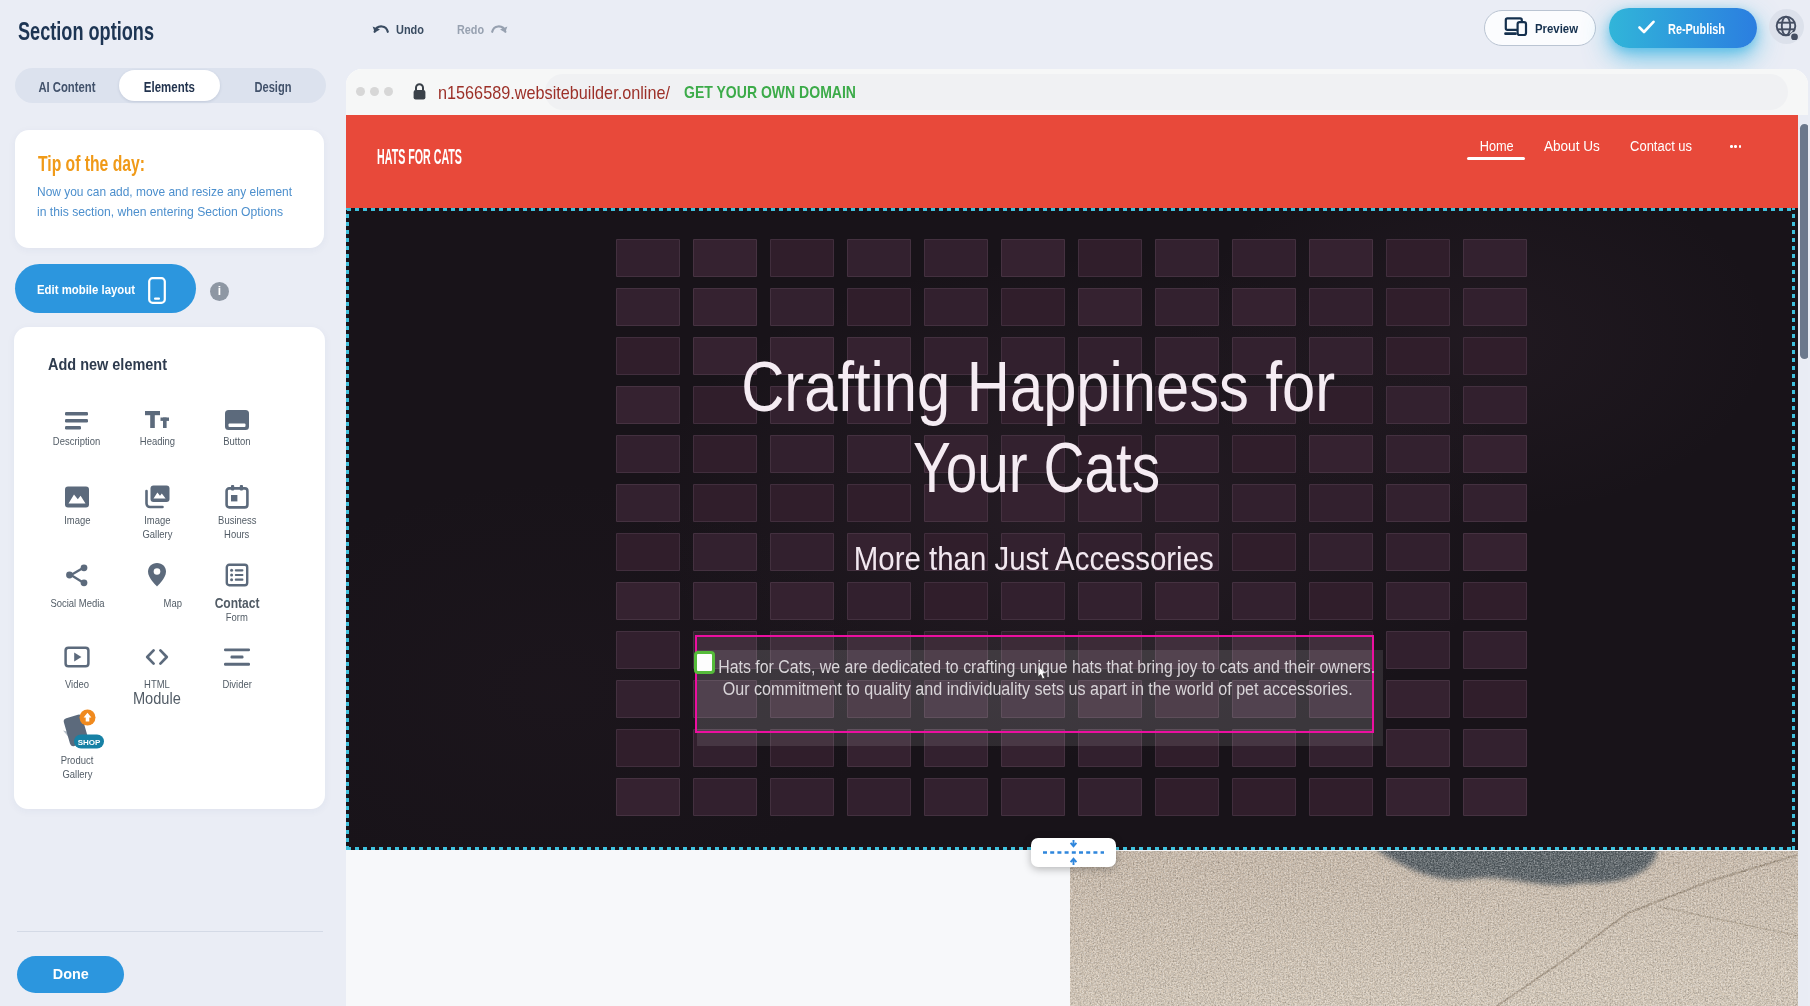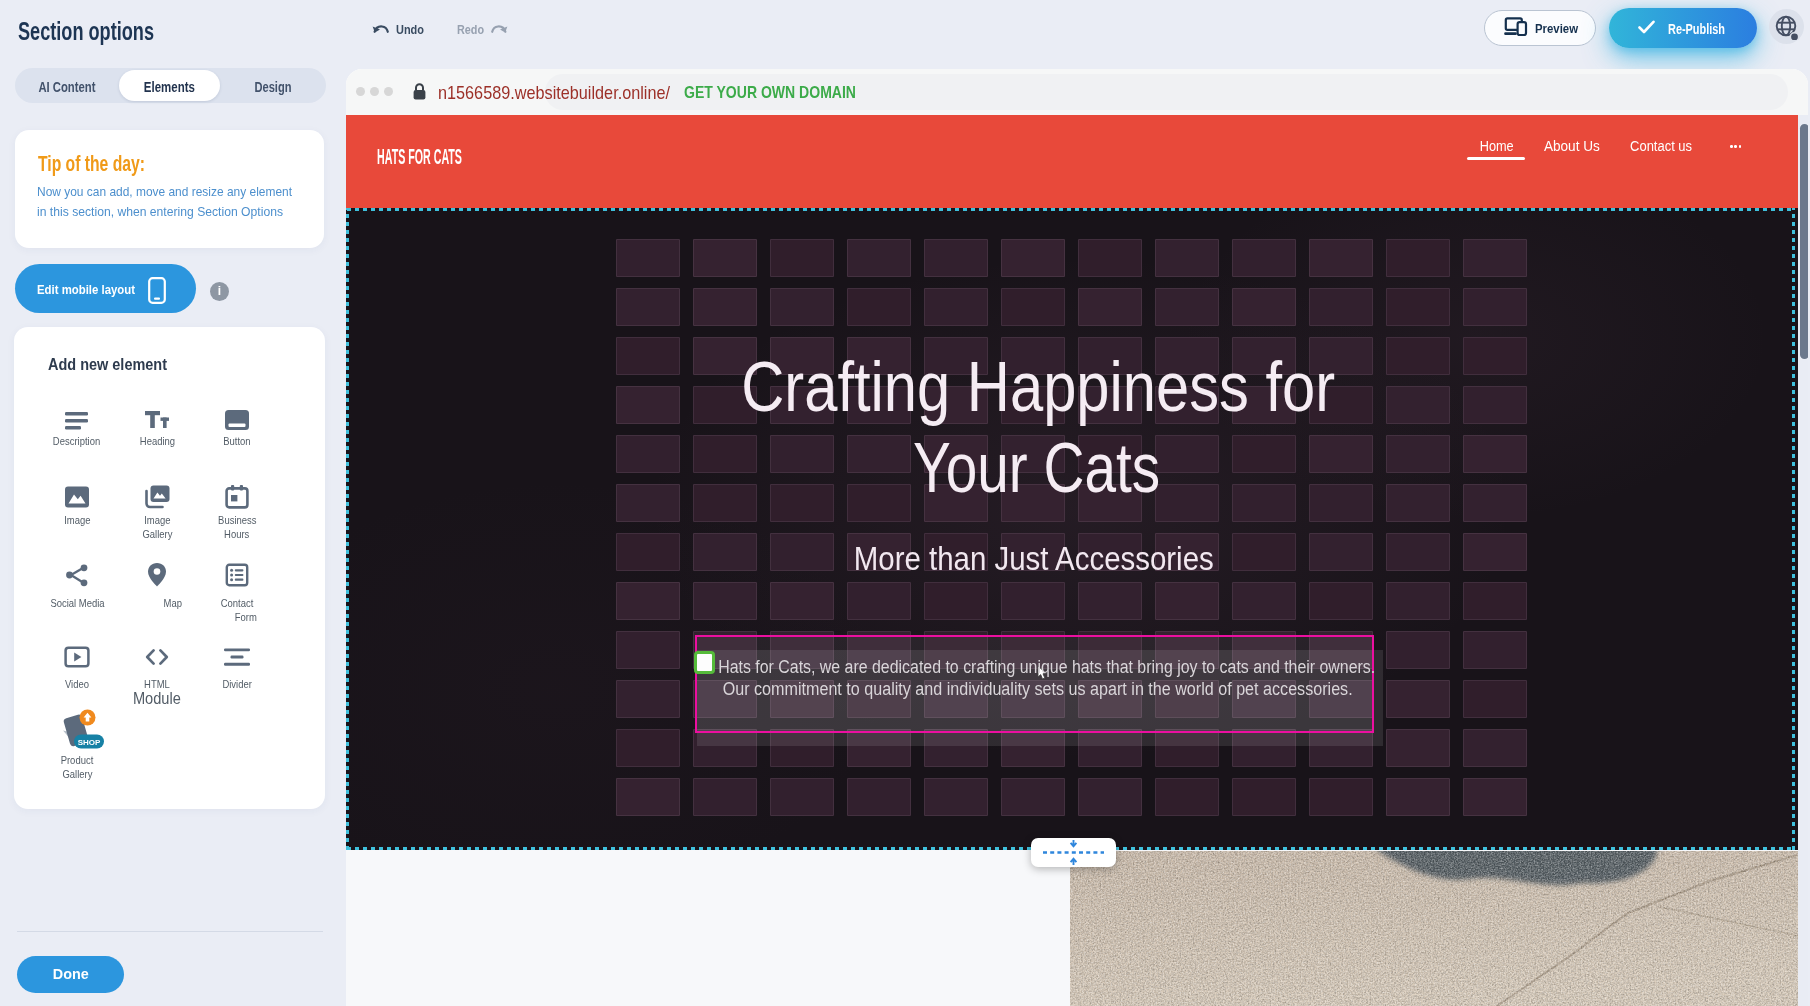--- a/index.html
+++ b/index.html
@@ -310,22 +310,22 @@
 <div class="t tc" style="left:-23px;top:435.7px;width:200px;font-size:11px;color:#525c66;line-height:11px;"><span id="sx-lb77-445" class="sx" style="transform:scaleX(0.8600);transform-origin:center center;">Description</span></div>
 <div class="t tc" style="left:57px;top:435.7px;width:200px;font-size:11px;color:#525c66;line-height:11px;"><span id="sx-lb157-445" class="sx" style="transform:scaleX(0.8600);transform-origin:center center;">Heading</span></div>
 <div class="t tc" style="left:137px;top:435.7px;width:200px;font-size:11px;color:#525c66;line-height:11px;"><span id="sx-lb237-445" class="sx" style="transform:scaleX(0.8600);transform-origin:center center;">Button</span></div>
 <div class="t tc" style="left:-23px;top:514.7px;width:200px;font-size:11px;color:#525c66;line-height:11px;"><span id="sx-lb77-524" class="sx" style="transform:scaleX(0.8600);transform-origin:center center;">Image</span></div>
 <div class="t tc" style="left:57px;top:514.7px;width:200px;font-size:11px;color:#525c66;line-height:11px;"><span id="sx-lb157-524" class="sx" style="transform:scaleX(0.8600);transform-origin:center center;">Image</span></div>
 <div class="t tc" style="left:57px;top:528.7px;width:200px;font-size:11px;color:#525c66;line-height:11px;"><span id="sx-lb157-538" class="sx" style="transform:scaleX(0.8600);transform-origin:center center;">Gallery</span></div>
 <div class="t tc" style="left:137px;top:514.7px;width:200px;font-size:11px;color:#525c66;line-height:11px;"><span id="sx-lb237-524" class="sx" style="transform:scaleX(0.8600);transform-origin:center center;">Business</span></div>
 <div class="t tc" style="left:137px;top:528.7px;width:200px;font-size:11px;color:#525c66;line-height:11px;"><span id="sx-lb237-538" class="sx" style="transform:scaleX(0.8600);transform-origin:center center;">Hours</span></div>
 <div class="t tc" style="left:-23px;top:597.7px;width:200px;font-size:11px;color:#525c66;line-height:11px;"><span id="sx-lb77-607" class="sx" style="transform:scaleX(0.8600);transform-origin:center center;">Social Media</span></div>
 <div class="t tc" style="left:57px;top:597.7px;width:200px;font-size:11px;color:#525c66;line-height:11px;margin-left:16px;"><span id="sx-lb157-607" class="sx" style="transform:scaleX(0.8600);transform-origin:center center;">Map</span></div>
-<div class="t tc" style="left:137px;top:597.7px;width:200px;font-size:11px;color:#525c66;line-height:11px;"><span id="sx-lb237-607" class="sx" style="transform:scaleX(0.8600);transform-origin:center center;">Contact</span></div>
-<div class="t tc" style="left:146px;top:611.7px;width:200px;font-size:11px;color:#525c66;line-height:11px;"><span id="sx-lb237-621" class="sx" style="transform:scaleX(0.8600);transform-origin:center center;">Form</span></div>
+<div class="t tc" style="left:137px;top:597.7px;width:200px;font-size:14px;color:#525c66;line-height:11px;font-weight:bold;"><span id="sx-lb237-607" class="sx" style="transform:scaleX(0.8600);transform-origin:center center;">Contact</span></div>
+<div class="t tc" style="left:137px;top:611.7px;width:200px;font-size:11px;color:#525c66;line-height:11px;"><span id="sx-lb237-621" class="sx" style="transform:scaleX(0.8600);transform-origin:center center;">Form</span></div>
 <div class="t tc" style="left:-23px;top:678.7px;width:200px;font-size:11px;color:#525c66;line-height:11px;"><span id="sx-lb77-688" class="sx" style="transform:scaleX(0.8600);transform-origin:center center;">Video</span></div>
 <div class="t tc" style="left:57px;top:678.7px;width:200px;font-size:11px;color:#525c66;line-height:11px;"><span id="sx-lb157-688" class="sx" style="transform:scaleX(0.8600);transform-origin:center center;">HTML</span></div>
 <div class="t tc" style="left:57px;top:692.7px;width:200px;font-size:17px;color:#525c66;line-height:11px;"><span id="sx-lb157-702" class="sx" style="transform:scaleX(0.8600);transform-origin:center center;">Module</span></div>
 <div class="t tc" style="left:137px;top:678.7px;width:200px;font-size:11px;color:#525c66;line-height:11px;"><span id="sx-lb237-688" class="sx" style="transform:scaleX(0.8600);transform-origin:center center;">Divider</span></div>
 <div class="t tc" style="left:-23px;top:754.7px;width:200px;font-size:11px;color:#525c66;line-height:11px;"><span id="sx-lb77-764" class="sx" style="transform:scaleX(0.8600);transform-origin:center center;">Product</span></div>
 <div class="t tc" style="left:-23px;top:768.7px;width:200px;font-size:11px;color:#525c66;line-height:11px;"><span id="sx-lb77-778" class="sx" style="transform:scaleX(0.8600);transform-origin:center center;">Gallery</span></div>
 <div style="position:absolute;left:64.0px;top:407.0px;width:26px;height:26px;"><svg width="26" height="26">
       <g fill="#5c6a7c">
         <rect x="1" y="5" width="23" height="3.4" rx="1.2"></rect>
         <rect x="1" y="12" width="23" height="3.4" rx="1.2"></rect>

